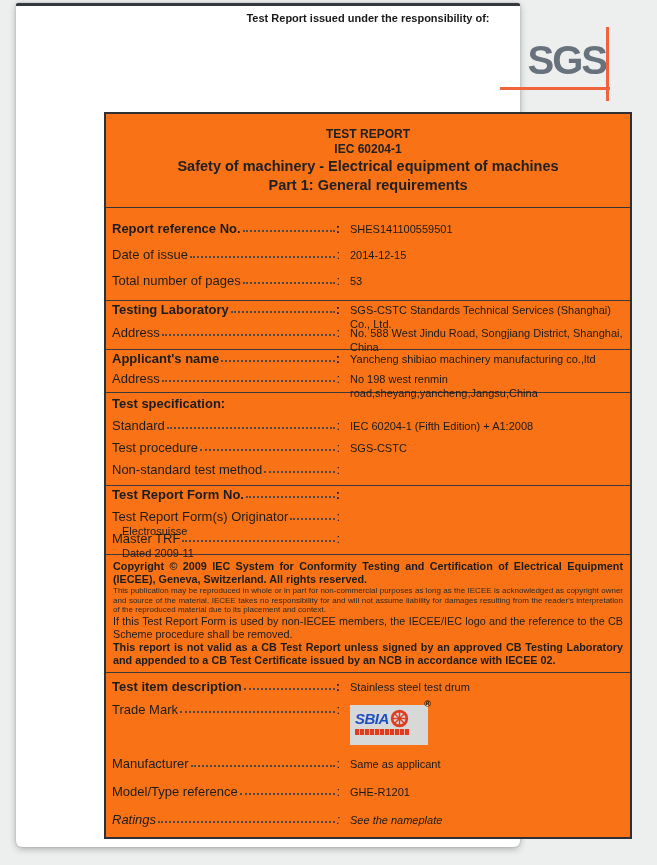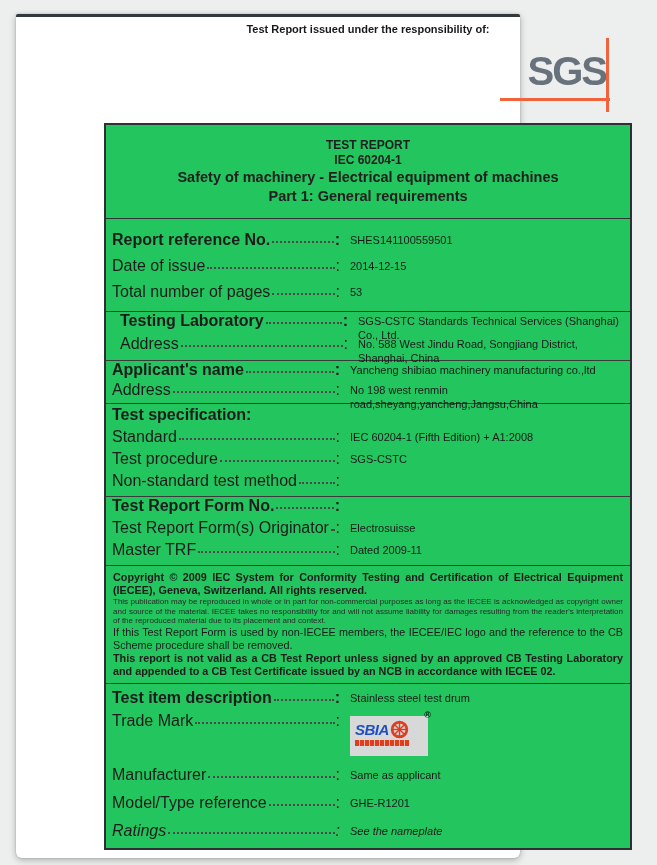--- a/index.html
+++ b/index.html
@@ -3,21 +3,21 @@
 <meta charset="utf-8">
 <style>
   html,body{margin:0;padding:0;}
   body{
     width:657px;height:865px;overflow:hidden;position:relative;
     background:#edefef;
     font-family:"Liberation Sans","DejaVu Sans",sans-serif;
     color:#1c1c1c;
   }
   .page{
-    position:absolute;left:16px;top:14px;width:504px;height:841px;
+    position:absolute;left:16px;top:3px;width:504px;height:841px;
     background:#ffffff;
     border-top:3px solid #33383d;
     border-radius:2px 2px 6px 6px;
     box-shadow:0 2px 7px rgba(0,0,0,.28), 0 0 2px rgba(0,0,0,.18);
   }
   
   .resp-line{
     position:absolute;left:88px;top:6px;width:528px;
     text-align:center;font-size:11px;font-weight:bold;color:#191919;
   }
@@ -25,43 +25,43 @@
   .sgs-text{
     position:absolute;right:12px;top:22px;
     font-size:40px;line-height:28px;font-weight:bold;
     letter-spacing:-2px;color:#68727c;
   }
   .sgs-vline{position:absolute;left:110px;top:3px;width:3px;height:74px;}
   .sgs-hline{position:absolute;left:4px;top:63px;width:110px;height:3px;}
   
   .report-table{
     position:absolute;left:88px;top:106px;width:528px;height:727px;
-    border:2px solid #2e3033;box-sizing:border-box;background:#22c55e;
+    border:2px solid #2e3033;box-sizing:border-box;background:#f97316;
     overflow:hidden;
   }
   .title-block{padding:13px 10px 12px;text-align:center;border-bottom:1px solid #343434;}
   .title-line{font-weight:bold;color:#202020;}
   .t-sm{font-size:12px;line-height:15px;}
   .t-lg{font-size:14.5px;line-height:19px;}
   .tgroup{border-bottom:1px solid #3a3a3a;}
   .tgroup:last-child{border-bottom:none;}
   .trow{display:flex;align-items:flex-start;padding:0 6px;box-sizing:border-box;}
-  .lcell{width:228px;display:flex;flex:none;font-size:16px;line-height:14px;}
+  .lcell{width:228px;display:flex;flex:none;font-size:13px;line-height:14px;}
   .lcell.b{font-weight:bold;}
   .ltext{white-space:nowrap;}
   .leader{flex:1;border-bottom:2px dotted #4a4a4a;margin:0 1px 0 2px;transform:translateY(-4px);align-self:flex-end;}
   .colon{flex:none;}
   .vcell{flex:1;padding-left:10px;font-size:11px;line-height:14px;color:#1a1a1a;}
   .trow.heading .lcell{width:auto;}
   
   .g0{padding-top:14px;} .g0 .trow{height:26px;}
-  .g1{padding-top:2px;padding-left:8px;}  .g1 .trow{height:23px;}
+  .g1{padding-top:2px;}  .g1 .trow{height:23px;}
   .g2{padding-top:2px;}  .g2 .trow{height:20px;}
   .g3{padding-top:4px;}  .g3 .trow{height:22px;}
-  .g4{padding-top:2px;}  .g4 .trow{height:22px;}
+  .g4{padding-top:2px;}  .g4 .trow{height:22px;flex-direction:column;}
   .g6 .trow:nth-child(1){height:30px;padding-top:7px;}
   .g6 .trow:nth-child(2){height:54px;justify-content:center;}
   .g6 .trow:nth-child(3){height:28px;}
   .g6 .trow:nth-child(4){height:28px;}
   .g6 .trow:nth-child(5){height:24px;font-style:italic;}
   
   .g5{padding:5px 7px 5px;}
   .cpy{margin:0;text-align:justify;}
   .cpy.bold{font-size:10.8px;line-height:13px;font-weight:bold;}
   .cpy.small{font-size:8px;line-height:9.6px;color:#2a2a2a;}

